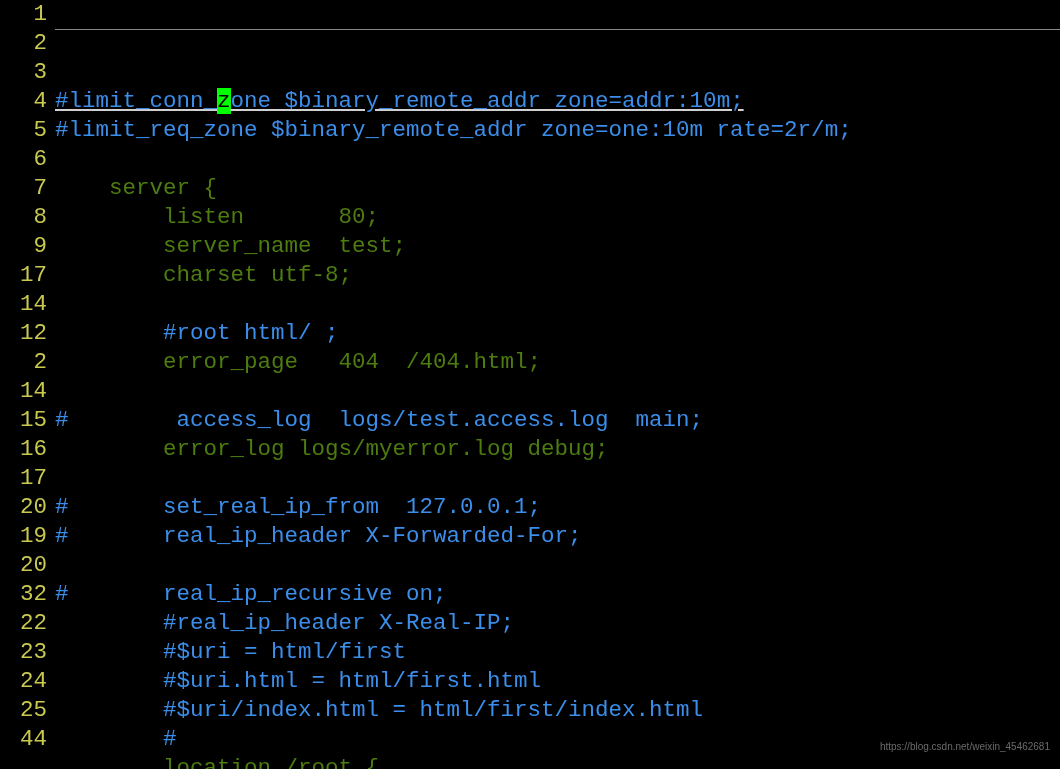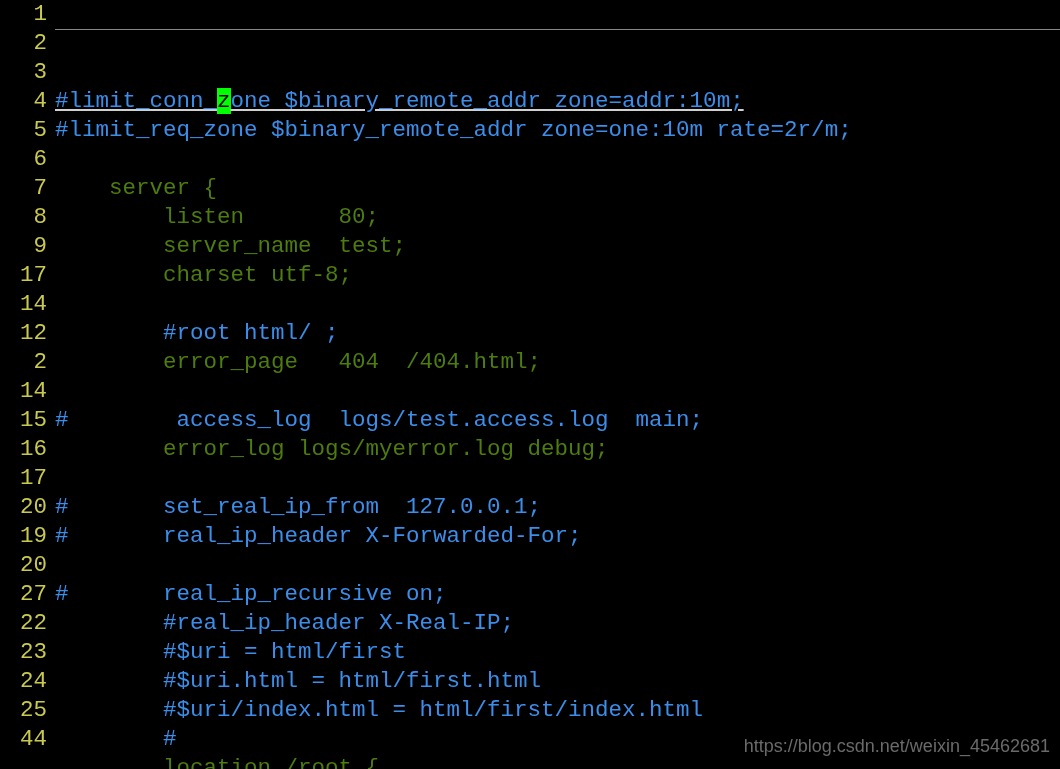--- a/index.html
+++ b/index.html
@@ -64,21 +64,21 @@
       left: 0;
       right: 0;
       height: 1px;
       background: #888;
     }
     .watermark {
       position: absolute;
       bottom: 8px;
       right: 10px;
       color: #6a6a6a;
-      font-size: 18px;
+      font-size: 10px;
       font-family: Arial, sans-serif;
     }
   </style>
 </head>
 <body>
 
 <div class="editor">
   <div class="gutter">
       <span class="line-num">1</span>
       <span class="line-num">2</span>
@@ -93,21 +93,21 @@
       <span class="line-num">14</span>
       <span class="line-num">12</span>
       <span class="line-num">2</span>
       <span class="line-num">14</span>
       <span class="line-num">15</span>
       <span class="line-num">16</span>
       <span class="line-num">17</span>
       <span class="line-num">20</span>
       <span class="line-num">19</span>
       <span class="line-num">20</span>
-      <span class="line-num">27</span>
+      <span class="line-num">32</span>
       <span class="line-num">22</span>
       <span class="line-num">23</span>
       <span class="line-num">24</span>
       <span class="line-num">25</span>
       <span class="line-num">44</span>
     </div>
   <div class="code-area">
     <div class="top-border"></div>
   <span class="code-line"><span class="comment underline-top">#limit_conn_</span><span class="cursor">z</span><span class="comment underline-top">one $binary_remote_addr zone=addr:10m;</span></span><span class="code-line"><span class="comment">#limit_req_zone $binary_remote_addr zone=one:10m rate=2r/m;</span></span><span class="code-line">&nbsp;</span><span class="code-line"><span class="plain">    server {</span></span><span class="code-line"><span class="plain">        listen       80;</span></span><span class="code-line"><span class="plain">        server_name  test;</span></span><span class="code-line"><span class="plain">        charset utf-8;</span></span><span class="code-line">&nbsp;</span><span class="code-line"><span class="plain">        </span><span class="comment">#root html/ ;</span></span><span class="code-line"><span class="plain">        error_page   404  /404.html;</span></span><span class="code-line">&nbsp;</span><span class="code-line"><span class="comment">#        access_log  logs/test.access.log  main;</span></span><span class="code-line"><span class="plain">        error_log logs/myerror.log debug;</span></span><span class="code-line">&nbsp;</span><span class="code-line"><span class="comment">#       set_real_ip_from  127.0.0.1;</span></span><span class="code-line"><span class="comment">#       real_ip_header X-Forwarded-For;</span></span><span class="code-line">&nbsp;</span><span class="code-line"><span class="comment">#       real_ip_recursive on;</span></span><span class="code-line"><span class="plain">        </span><span class="comment">#real_ip_header X-Real-IP;</span></span><span class="code-line"><span class="plain">        </span><span class="comment">#$uri = html/first</span></span><span class="code-line"><span class="plain">        </span><span class="comment">#$uri.html = html/first.html</span></span><span class="code-line"><span class="plain">        </span><span class="comment">#$uri/index.html = html/first/index.html</span></span><span class="code-line"><span class="plain">        </span><span class="comment">#</span></span><span class="code-line"><span class="plain">        location /root {</span></span></div>
 </div>

